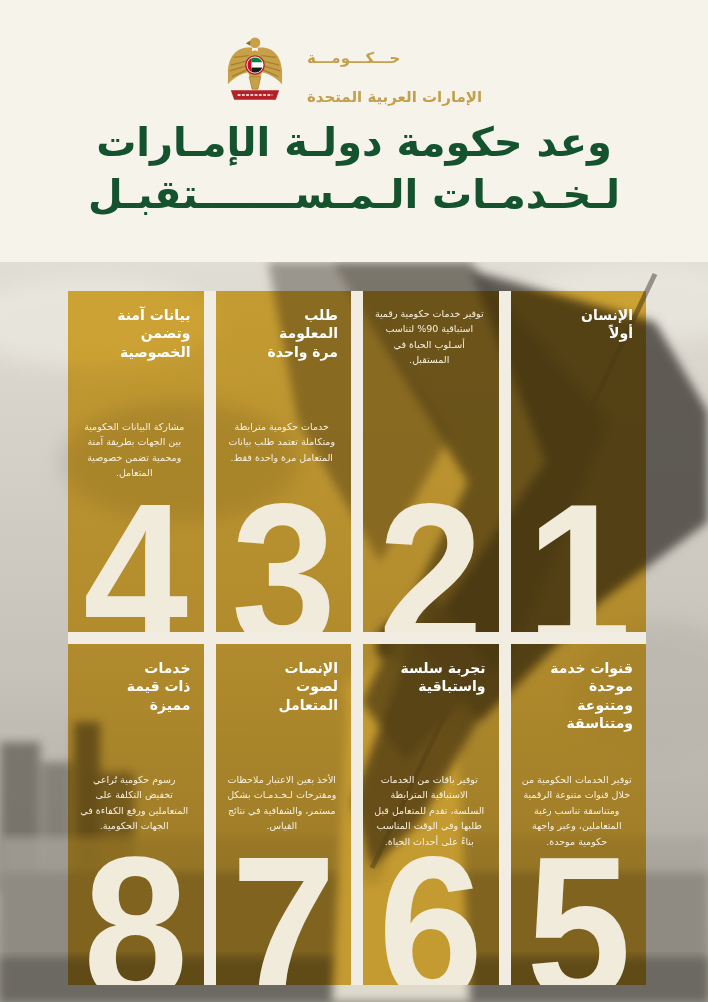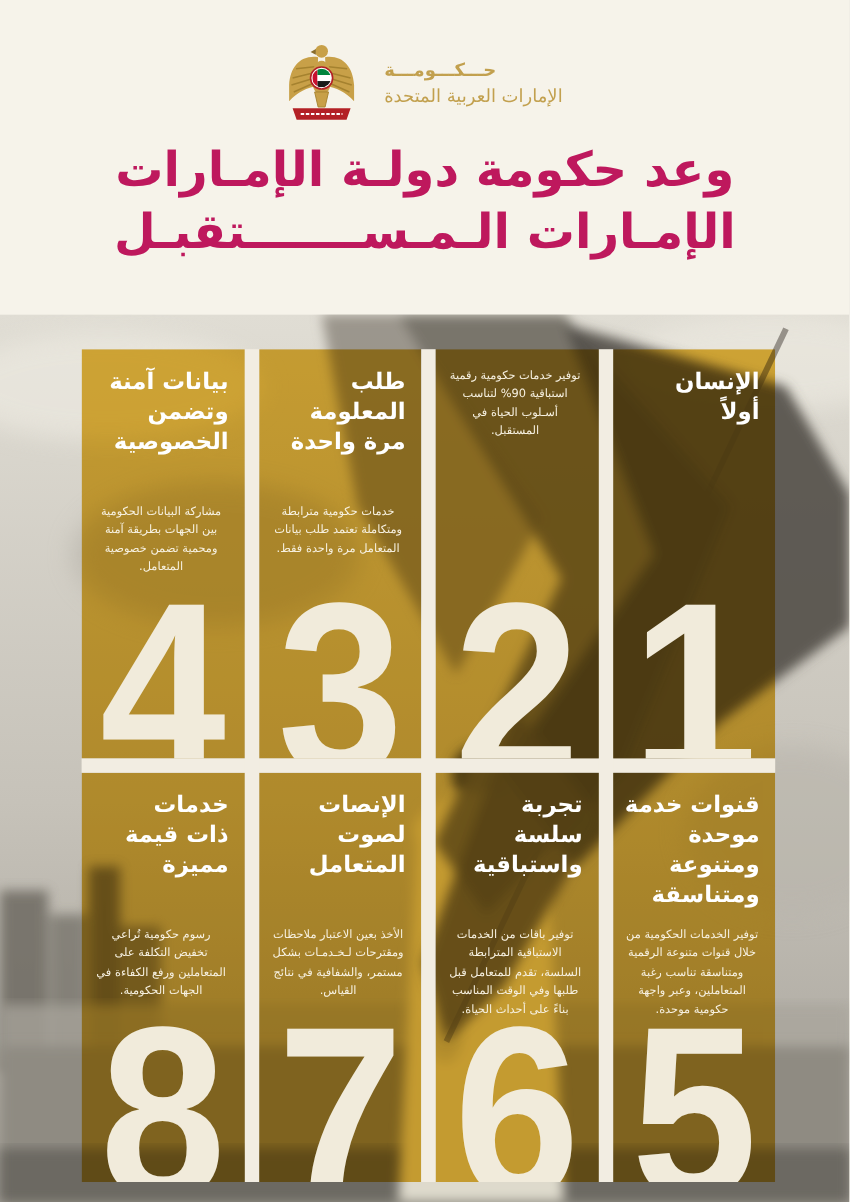--- a/index.html
+++ b/index.html
@@ -9,39 +9,39 @@
     font-family:"DejaVu Sans", sans-serif;
   }
   
   .logo-row{
     position:absolute; top:28px; left:0; right:0;
     display:flex; justify-content:center; align-items:flex-start; gap:23px;
   }
   .emblem{width:58px; height:76px; flex:0 0 auto;}
   .gov-text{padding-top:20px; text-align:left; direction:rtl;}
   .gov-line1{font-size:15px; font-weight:bold; color:#c2a04e; line-height:1.45; text-align:left;}
-  .gov-line2{font-size:15px; font-weight:normal; color:#c2a04e; line-height:1.45; text-align:left;}
+  .gov-line2{font-size:15px; font-weight:bold; color:#c2a04e; line-height:1.45; text-align:left;margin-top:17px;}
   .main-title{
     position:absolute; top:116px; left:60px; right:60px;
-    direction:rtl; text-align:center; color:#be185d; font-weight:bold;
+    direction:rtl; text-align:center; color:#14532d; font-weight:bold;
     font-size:40px; line-height:1.3; letter-spacing:-1px;
   }
   
   .photo{position:absolute; top:262px; left:0; width:708px; height:740px;}
   
   .grid{position:absolute; left:68px; top:291px; width:578px; height:694px;}
   .gutter{position:absolute; background:#f2ede2;}
   .gutter-h{left:0; top:341px; width:578px; height:12px;}
   .gv1{left:135.5px;} .gv2{left:283px;} .gv3{left:430.5px;}
   .gutter-v{top:0; width:12px; height:694px;}
   .card{position:absolute; width:135.5px; height:341px; overflow:hidden;}
   .card-bg{position:absolute; inset:0; background:#e2b53c; mix-blend-mode:multiply;}
   .card-content{position:relative; z-index:2; direction:rtl; text-align:right; padding:15px 13px 0 10px;}
   .card-title{
-    color:#ffffff; font-weight:bold; font-size:19px; line-height:1.32;
+    color:#ffffff; font-weight:bold; font-size:14px; line-height:1.32;
     white-space:pre-line; min-height:113px;
   }
   .card-body{
     color:#f7f1e1; font-size:9.5px; line-height:1.62;text-align:center;
   }
   .card-number{
     position:absolute; z-index:1; bottom:-45px; left:0; right:0;
     text-align:center; font-family:"Liberation Sans", sans-serif; font-weight:bold;
     font-size:205px; line-height:1; color:#f1ebdb;
     transform:scaleX(.92); transform-origin:center bottom;
@@ -83,21 +83,21 @@
       <path d="M12,69 h36" stroke="#ffffff" stroke-width="1.6" stroke-dasharray="3 1.4"></path>
     </svg>
     <div class="gov-text">
       <div class="gov-line1">حـــكـــومـــة</div>
       <div class="gov-line2">الإمارات العربية المتحدة</div>
     </div>
   </div>
 
   <div class="main-title">
     <div>وعد حكومة دولـة الإمـارات</div>
-    <div>الإمـارات الـمـســـــــتقبـل</div>
+    <div>لـخـدمـات الـمـســـــــتقبـل</div>
   </div>
 
   <svg class="photo" viewBox="0 0 708 740" preserveAspectRatio="none">
     <defs>
       <linearGradient id="sky" x1="0" y1="0" x2="0" y2="1">
         <stop offset="0" stop-color="#e0ddd4"></stop>
         <stop offset="0.55" stop-color="#c6c2b9"></stop>
         <stop offset="1" stop-color="#a5a199"></stop>
       </linearGradient>
       <filter id="soft">

